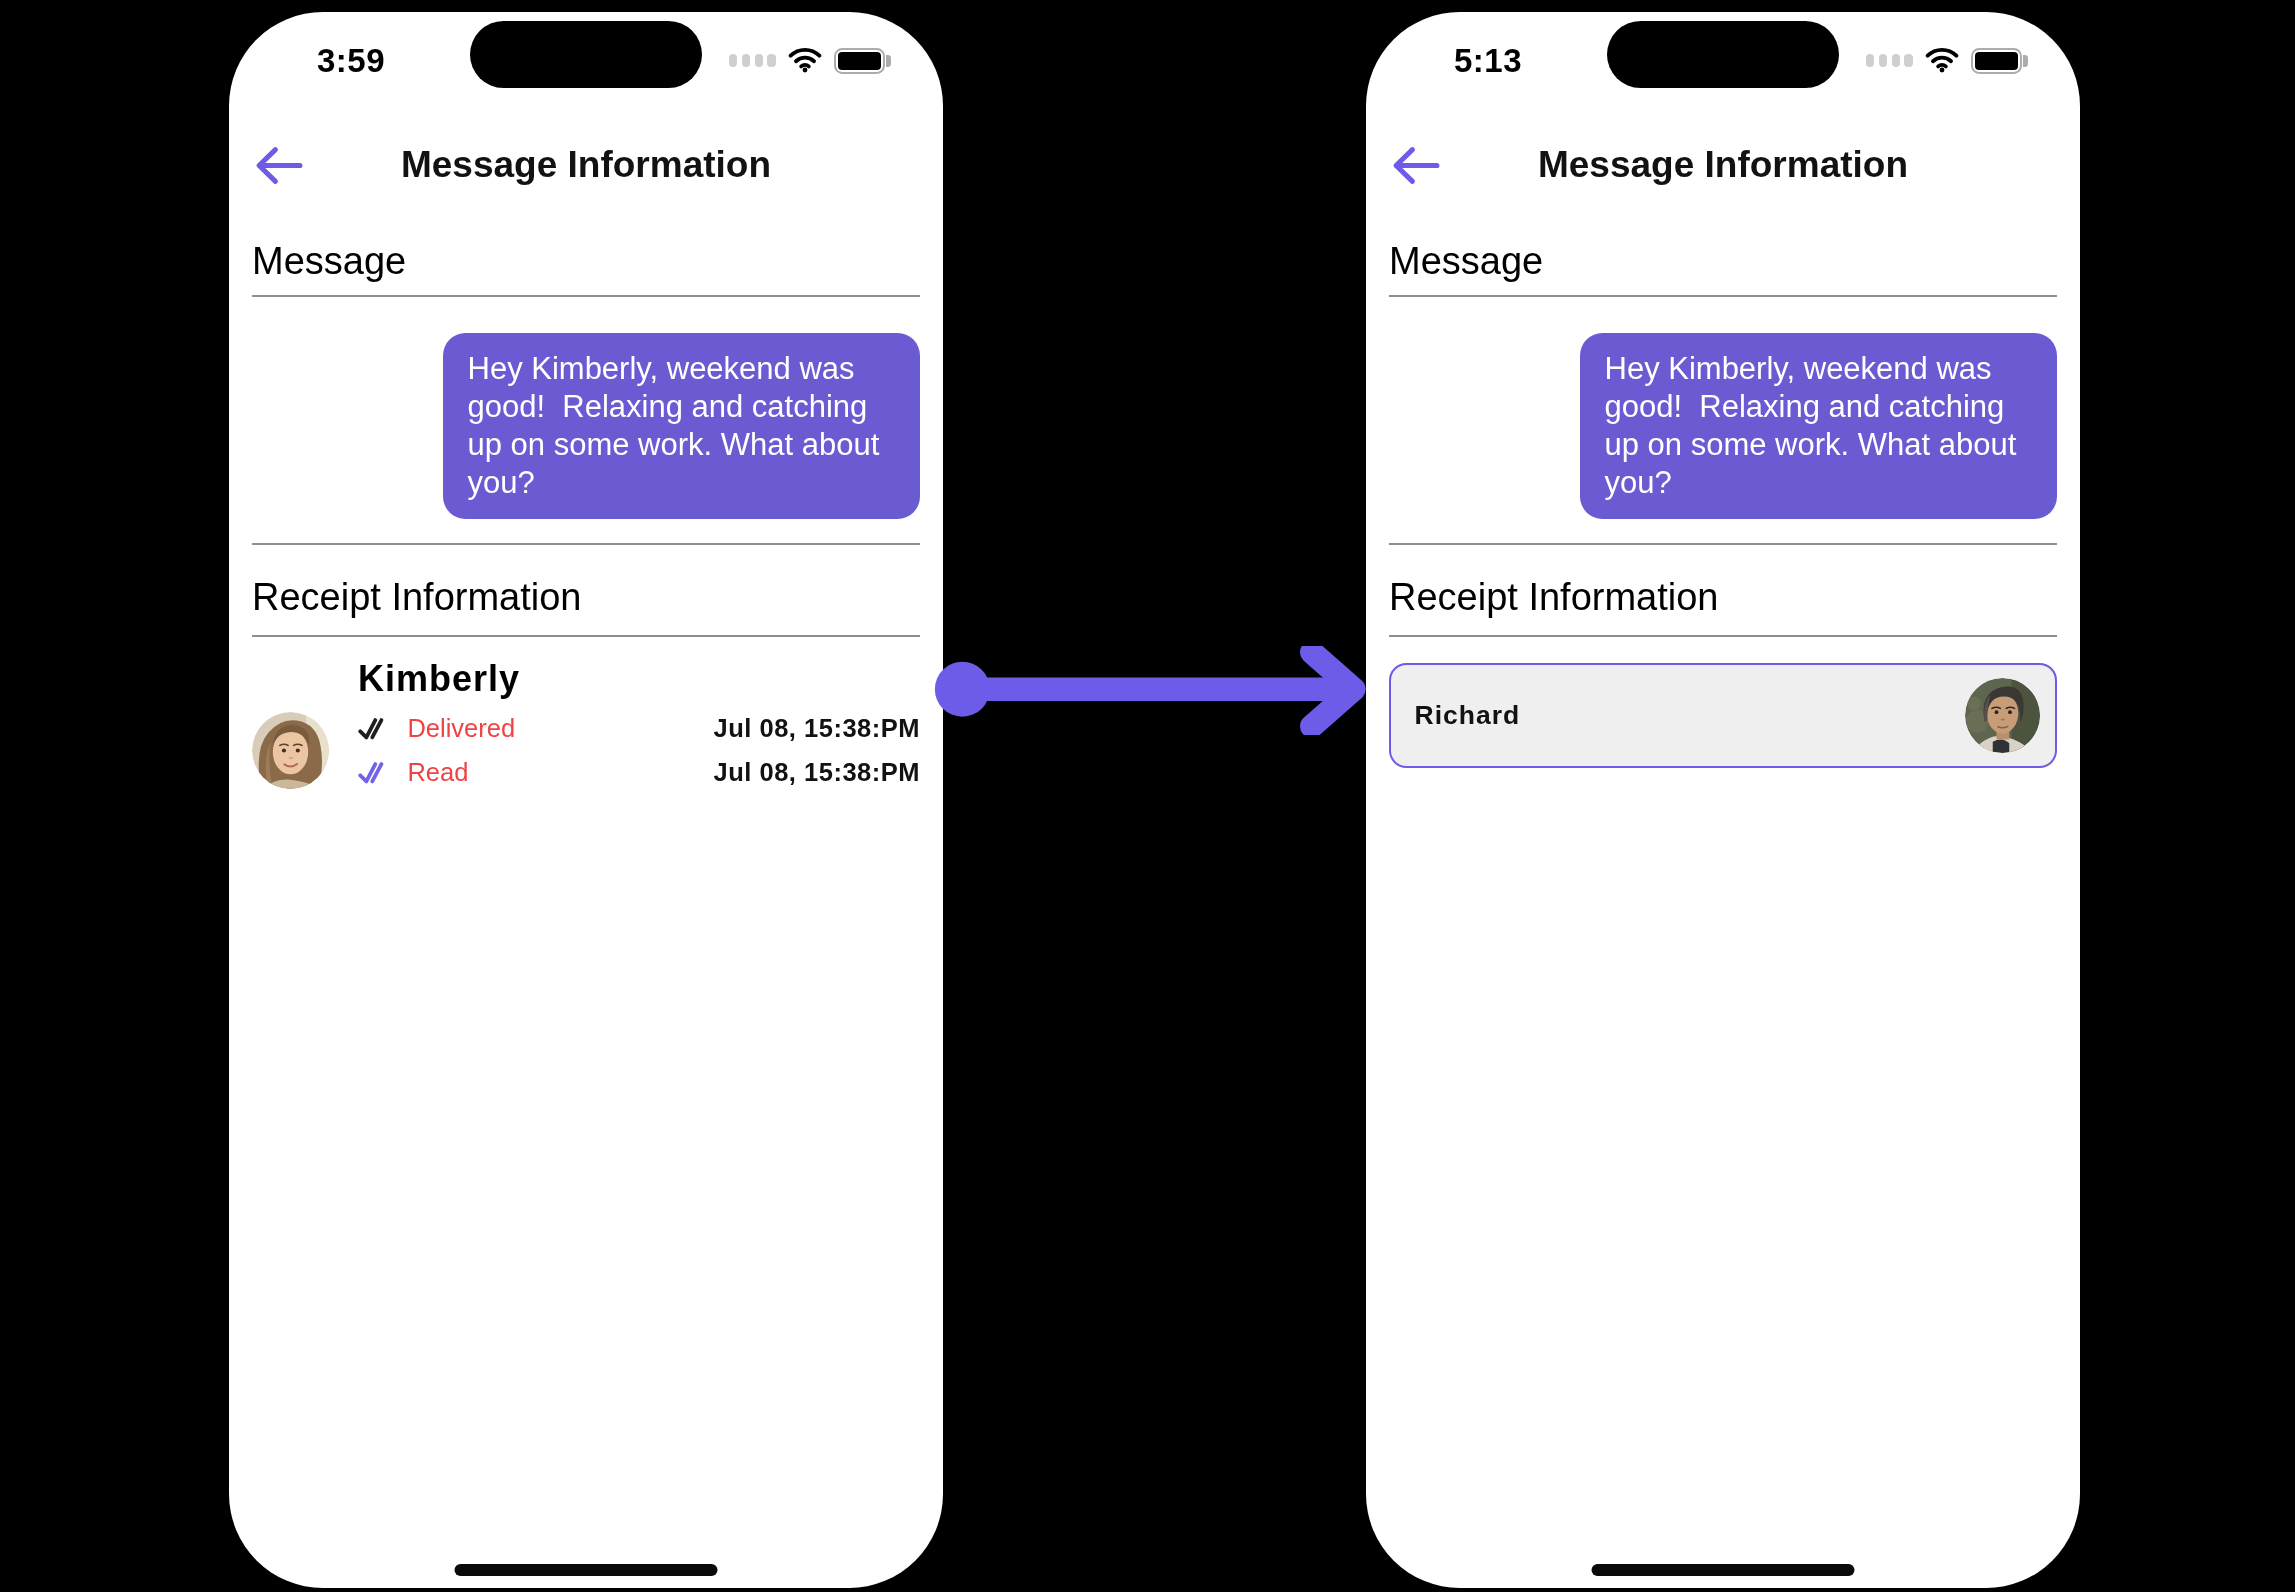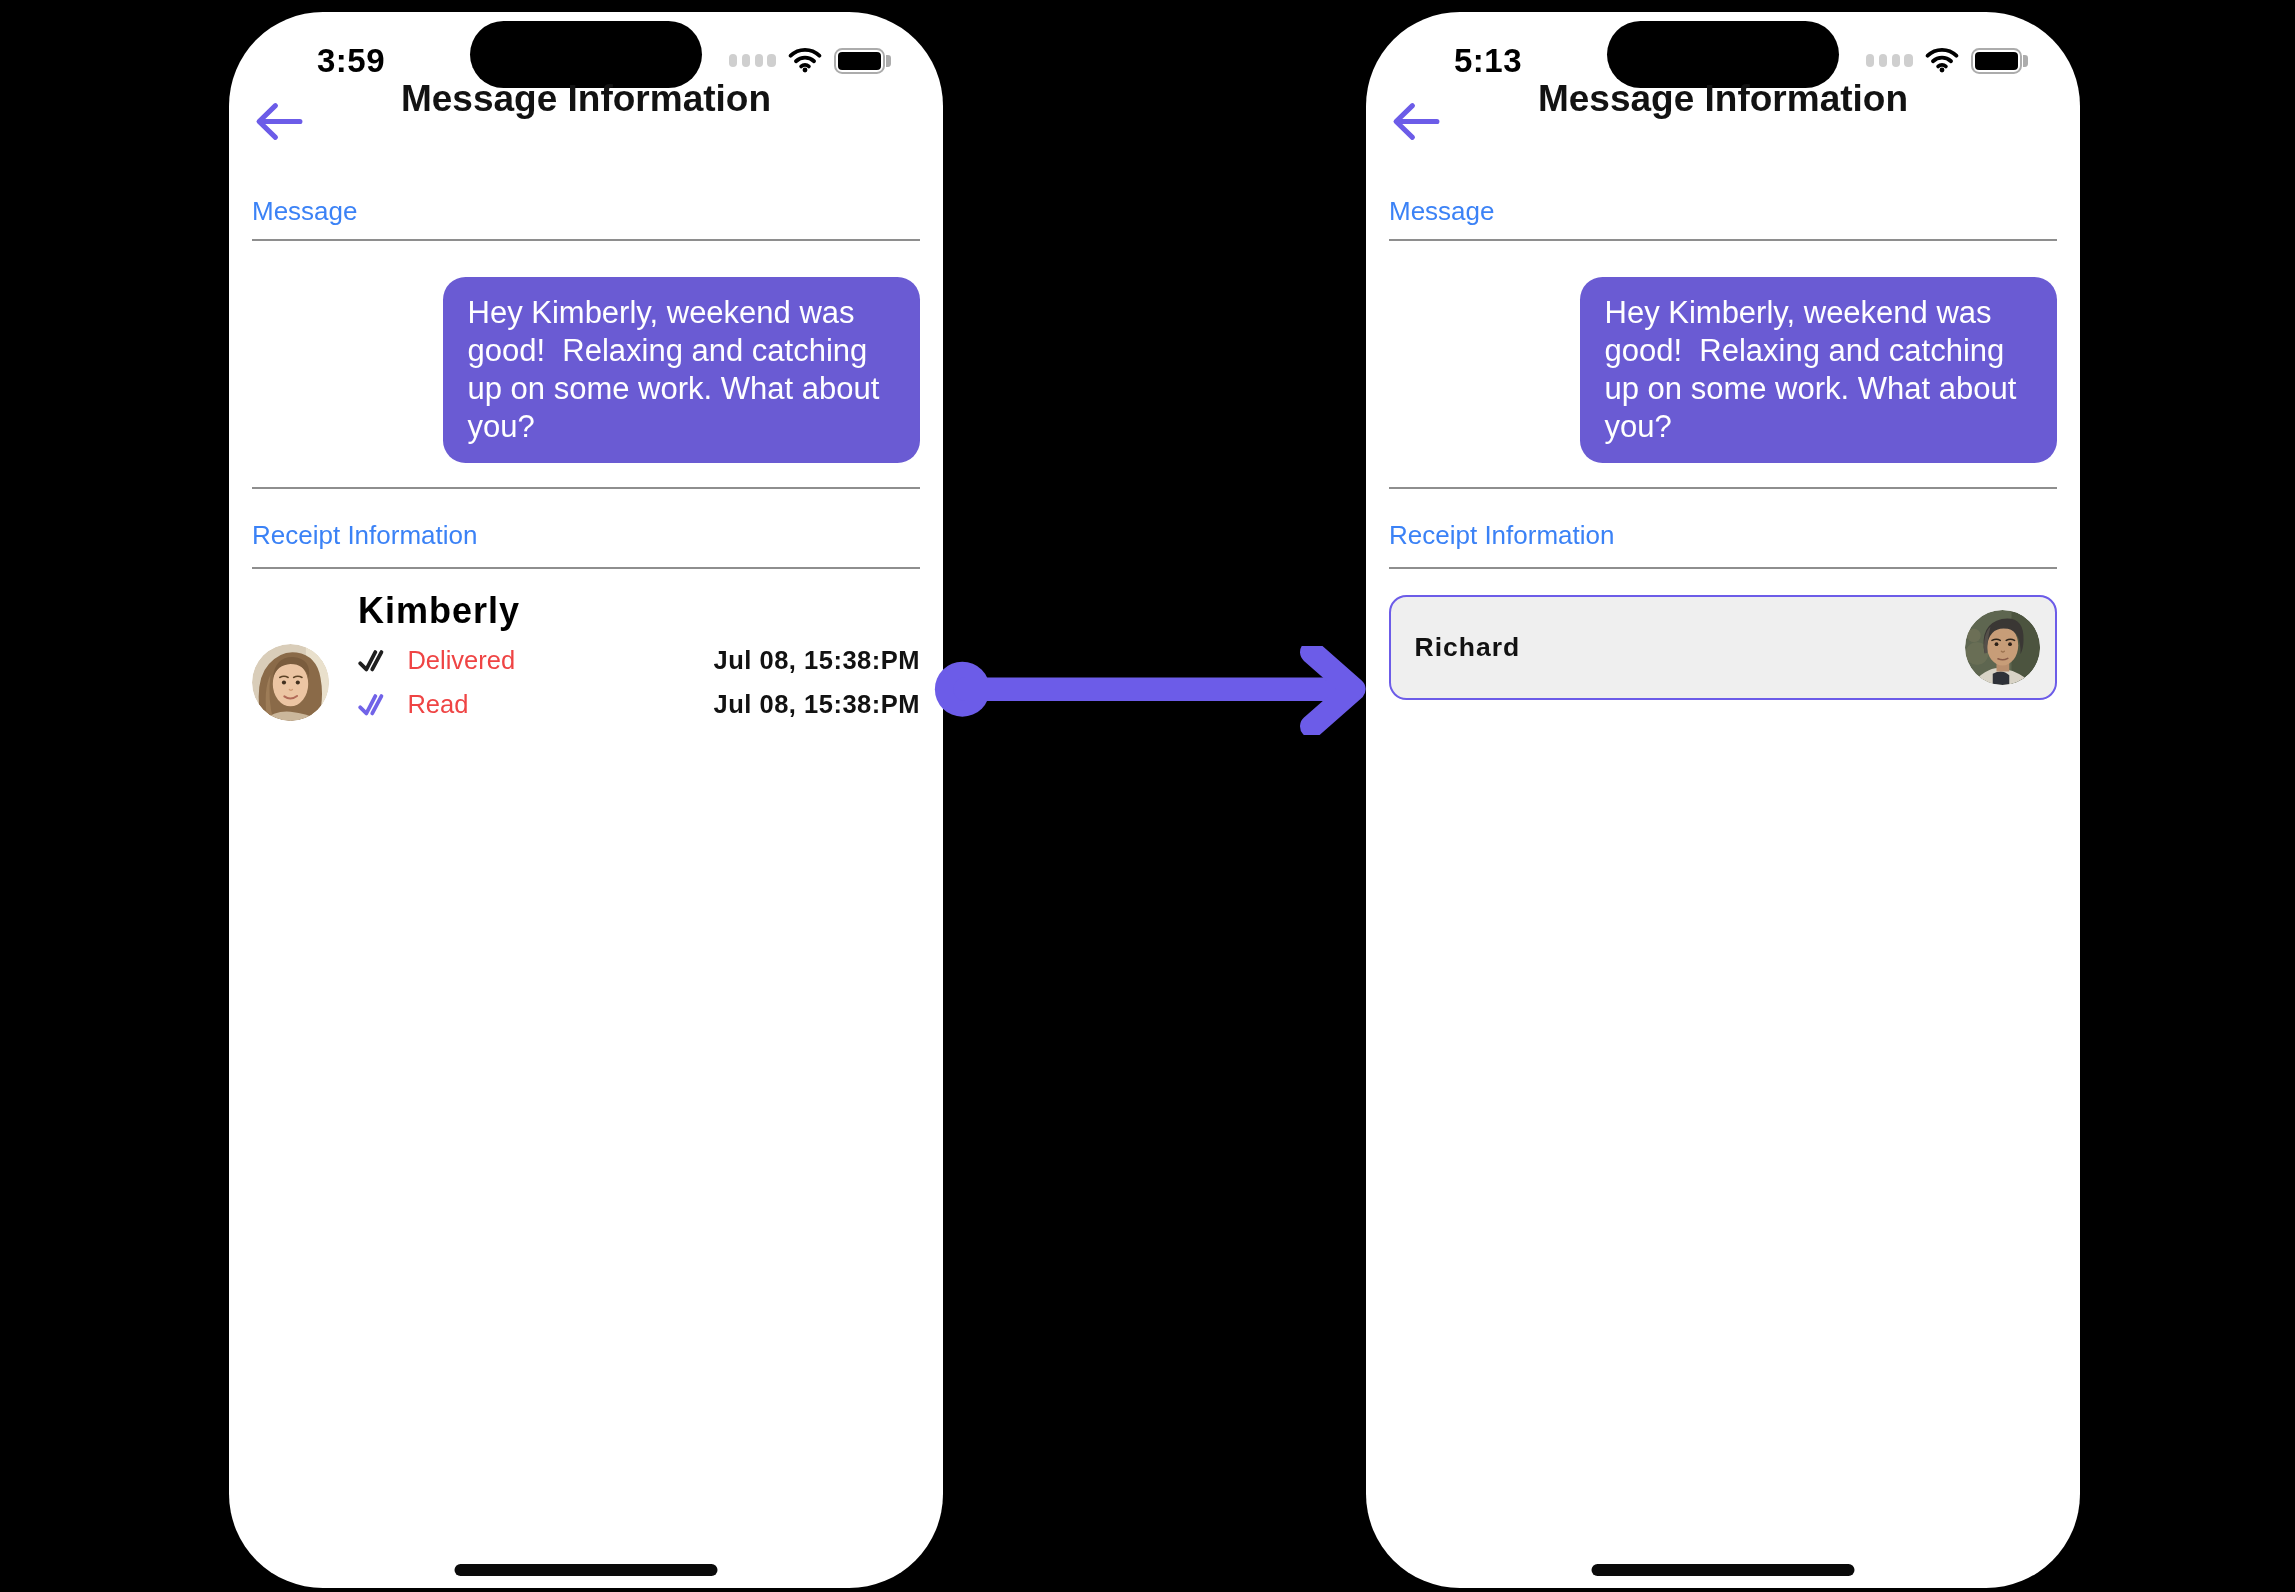--- a/index.html
+++ b/index.html
@@ -36,28 +36,28 @@
     width: 232px; height: 67px; background: #000; border-radius: 36px;
   }
   .status-icons { margin-left: auto; display: flex; align-items: center; gap: 12.2px; }
   .cell-dots { display: flex; align-items: center; gap: 4.6px; }
   .cell-dots span { width: 8.2px; height: 13.3px; border-radius: 4.1px; background: #CFCFCF; }
   .battery { position: relative; width: 51px; height: 26.5px; border: 2.6px solid #ACACAC; border-radius: 8.2px; margin-right: 7.1px; }
   .battery .fill { position: absolute; inset: 2px; background: #000; border-radius: 4.1px; }
   .battery .nub { position: absolute; right: -7.7px; top: 50%; transform: translateY(-50%); width: 4.6px; height: 12.2px; background: #ACACAC; border-radius: 0 3.1px 3.1px 0; }
 
   
-  .header { position: relative; height: 47px; display: flex; align-items: flex-end; justify-content: center; }
+  .header { position: relative; margin-top: 44px; height: 47px; display: flex; align-items: center; justify-content: center; }
   .back-btn { position: absolute; left: 24.5px; top: 1px; width: 50px; height: 45px; background: none; border: none; padding: 0; cursor: pointer; }
   .back-btn svg { display: block; width: 100%; height: 100%; }
   .title { font-size: 37px; font-weight: 700; color: #121212; }
 
   
   .content { padding: 0 23px; }
-  .section-label { font-size: 26px; color: #3b82f6; margin-top: 51px; }
+  .section-label { font-size: 38px; color: #000000; margin-top: 51px; }
   .section-label.receipt { margin-top: 31px; }
   .divider { height: 2px; background: #8E8E8E; margin-top: 12.2px; }
   .divider.tight { margin-top: 15.3px; }
   .divider.after-bubble { margin-top: 24.5px; }
 
   .bubble {
     margin-top: 36px; margin-left: auto;
     width: 477px;
     background: #6A5BD3;
     border-radius: 22.5px;

